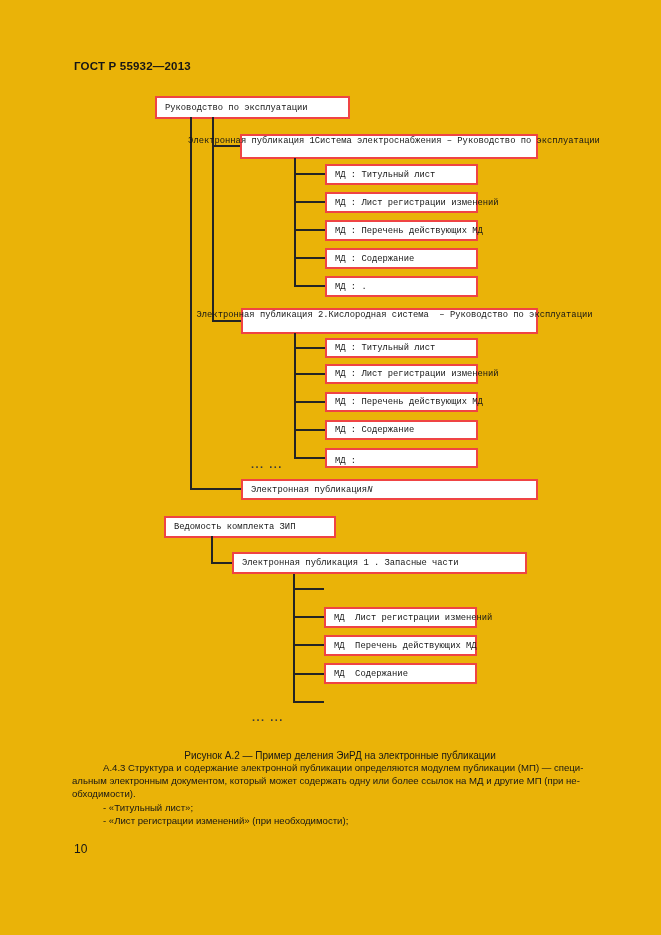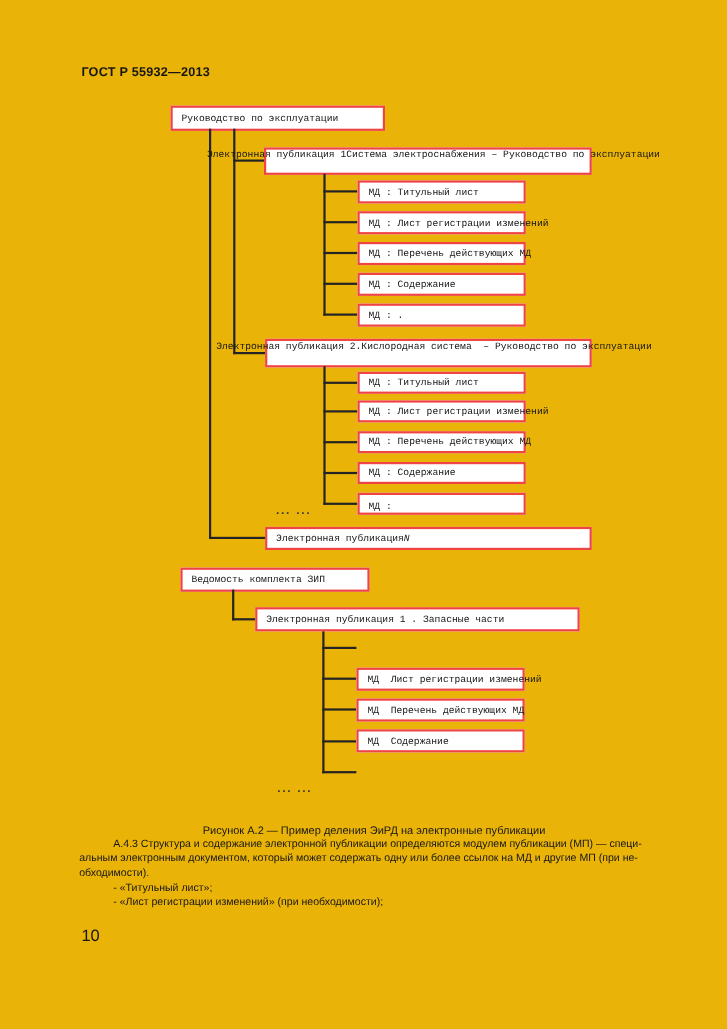--- a/index.html
+++ b/index.html
@@ -38,21 +38,21 @@
   }
   .caption{
     position:absolute;left:20px;top:738px;width:640px;
     text-align:center;font-size:10px;margin-top:12px;
   }
   .bodytext{
     position:absolute;left:72px;top:761px;width:524px;
     font-size:9.6px;line-height:13.2px;
   }
   .bodytext .ind{text-indent:31px;}
-  .pagenum{position:absolute;left:74px;top:842px;font-size:15px;}
+  .pagenum{position:absolute;left:74px;top:842px;font-size:12px;}
   em{font-style:italic;}
 </style>
 </head>
 <body>
 
 <div class="page">
 
   <div class="hdr">ГОСТ Р 55932—2013</div>
 
   <div class="box" style="left:155px;top:96px;width:195px;height:23px;">

